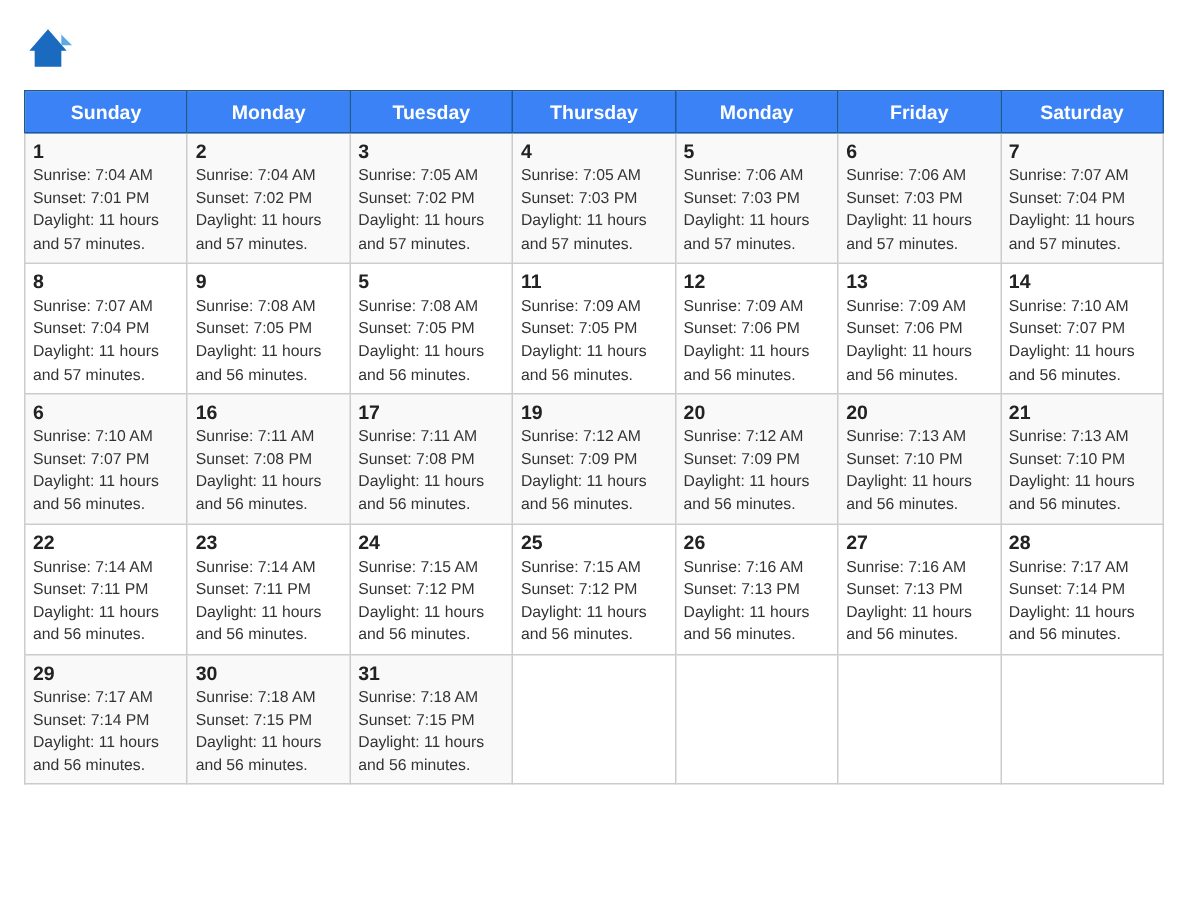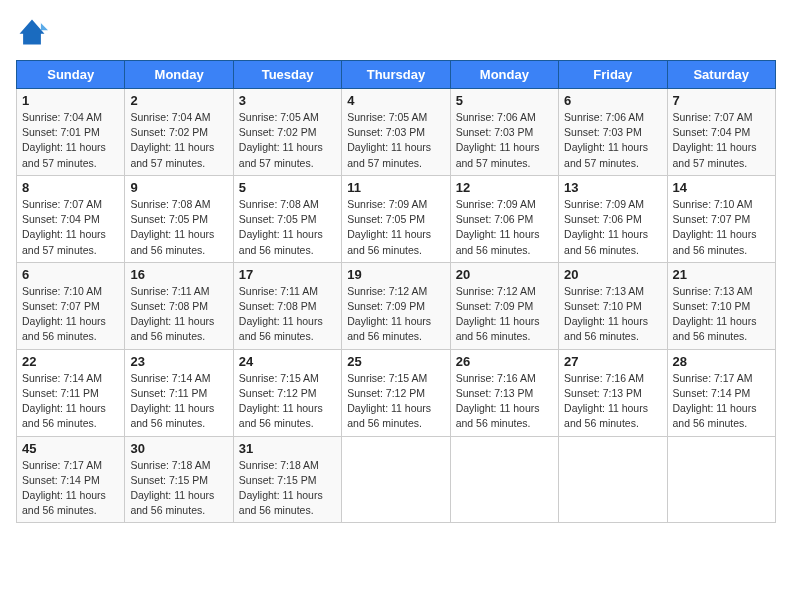--- a/index.html
+++ b/index.html
@@ -233,21 +233,21 @@
           <span class="day-num">27</span>
 <div class="day-info">Sunrise: 7:16 AM<br>Sunset: 7:13 PM<br>Daylight: 11 hours and 56 minutes.</div>
         </td>
         <td>
           <span class="day-num">28</span>
 <div class="day-info">Sunrise: 7:17 AM<br>Sunset: 7:14 PM<br>Daylight: 11 hours and 56 minutes.</div>
         </td>
       </tr>
       <tr>
         <td>
-          <span class="day-num">45</span>
+          <span class="day-num">29</span>
 <div class="day-info">Sunrise: 7:17 AM<br>Sunset: 7:14 PM<br>Daylight: 11 hours and 56 minutes.</div>
         </td>
         <td>
           <span class="day-num">30</span>
 <div class="day-info">Sunrise: 7:18 AM<br>Sunset: 7:15 PM<br>Daylight: 11 hours and 56 minutes.</div>
         </td>
         <td>
           <span class="day-num">31</span>
 <div class="day-info">Sunrise: 7:18 AM<br>Sunset: 7:15 PM<br>Daylight: 11 hours and 56 minutes.</div>
         </td>

